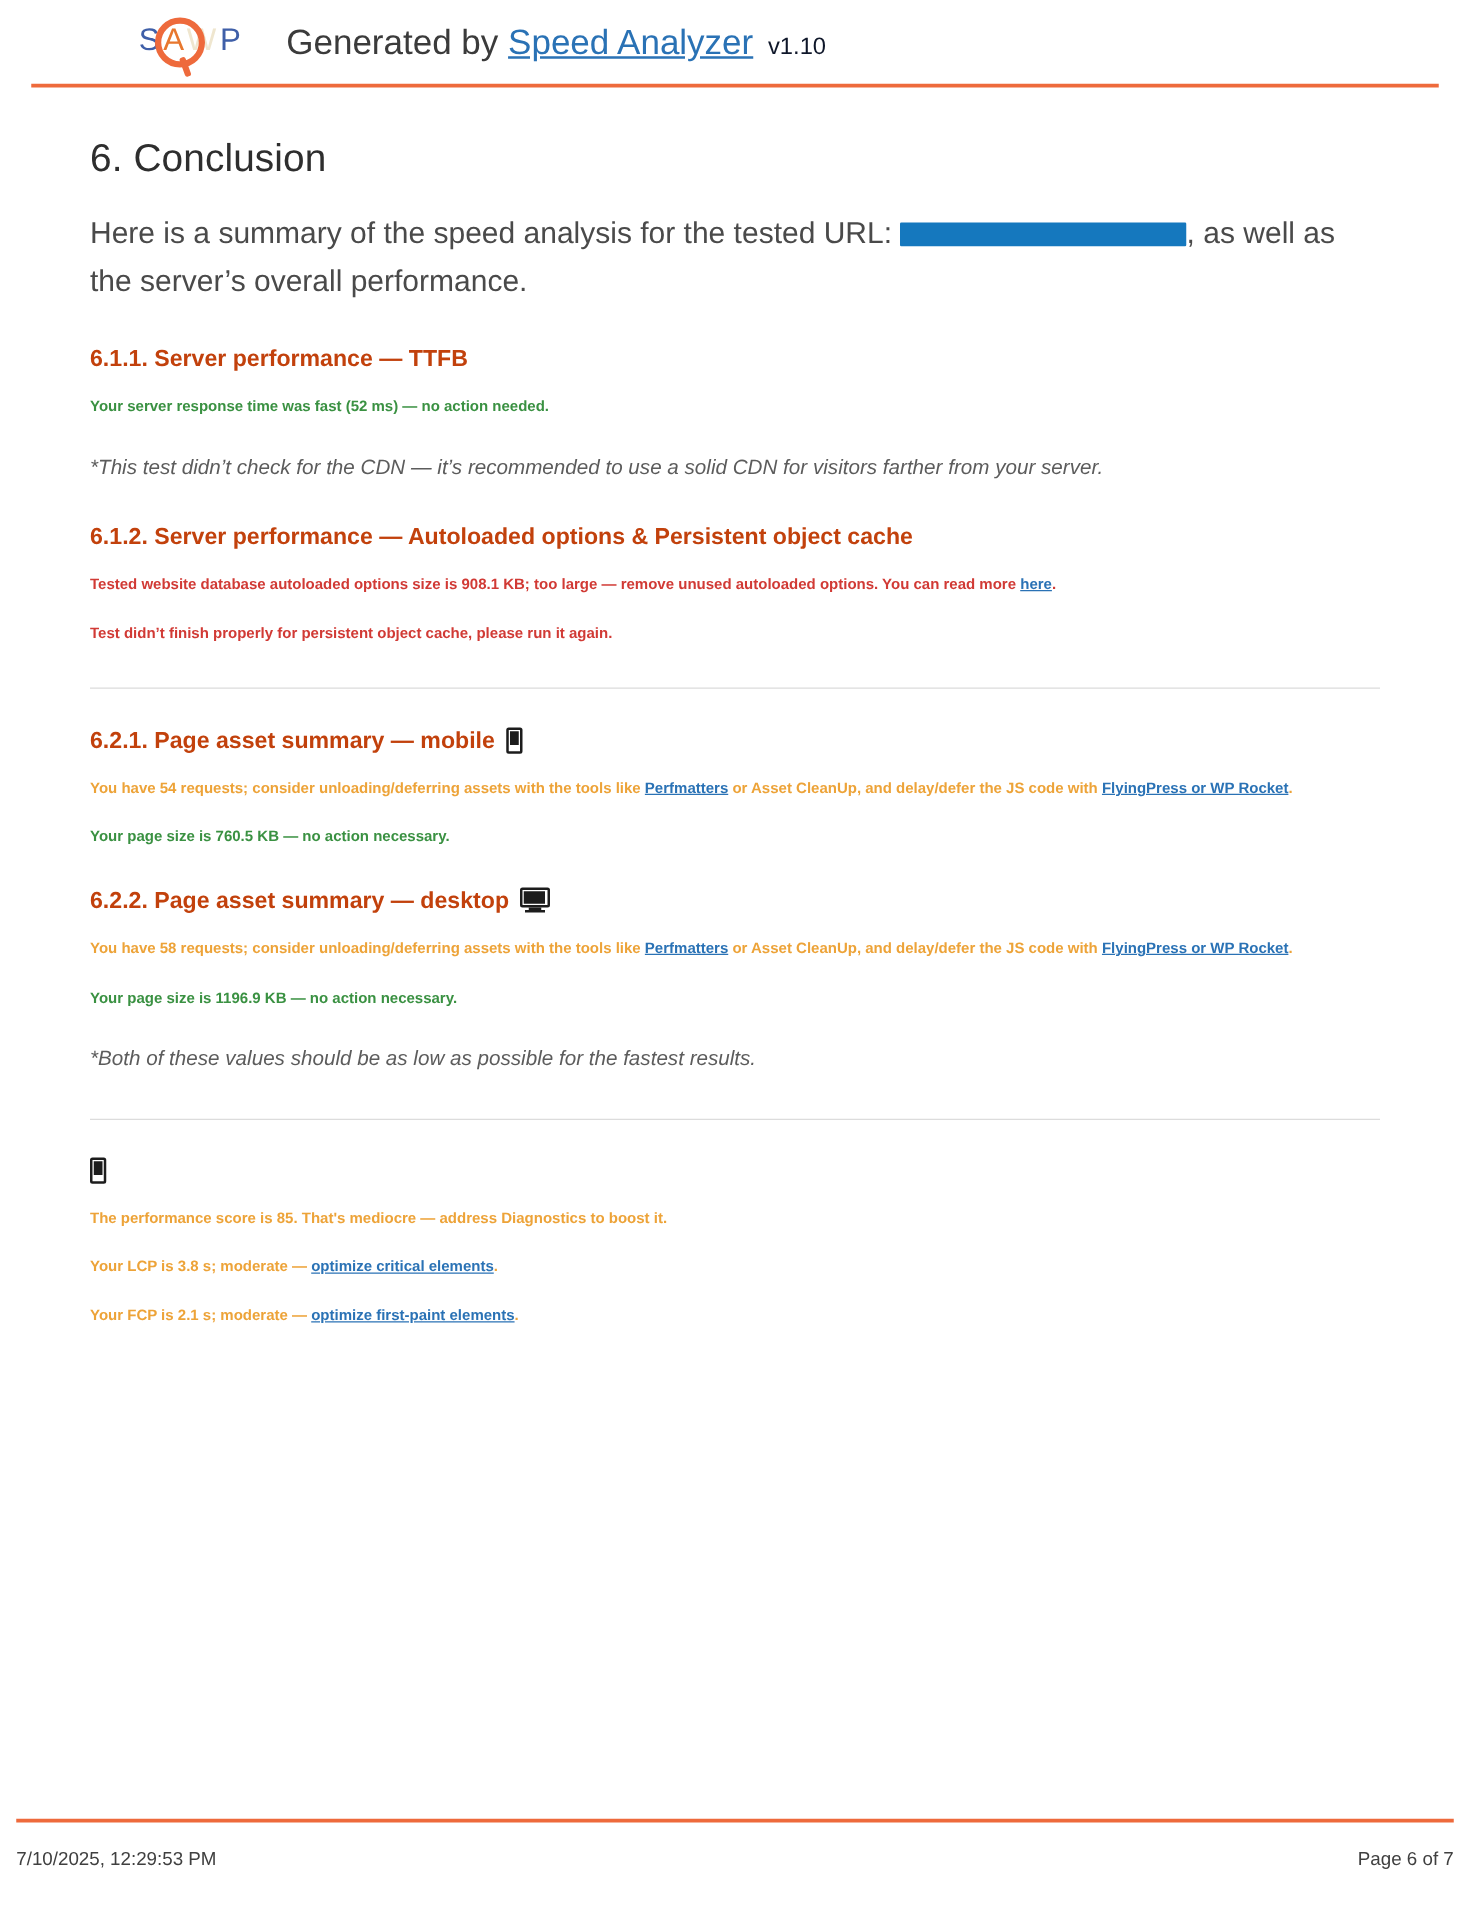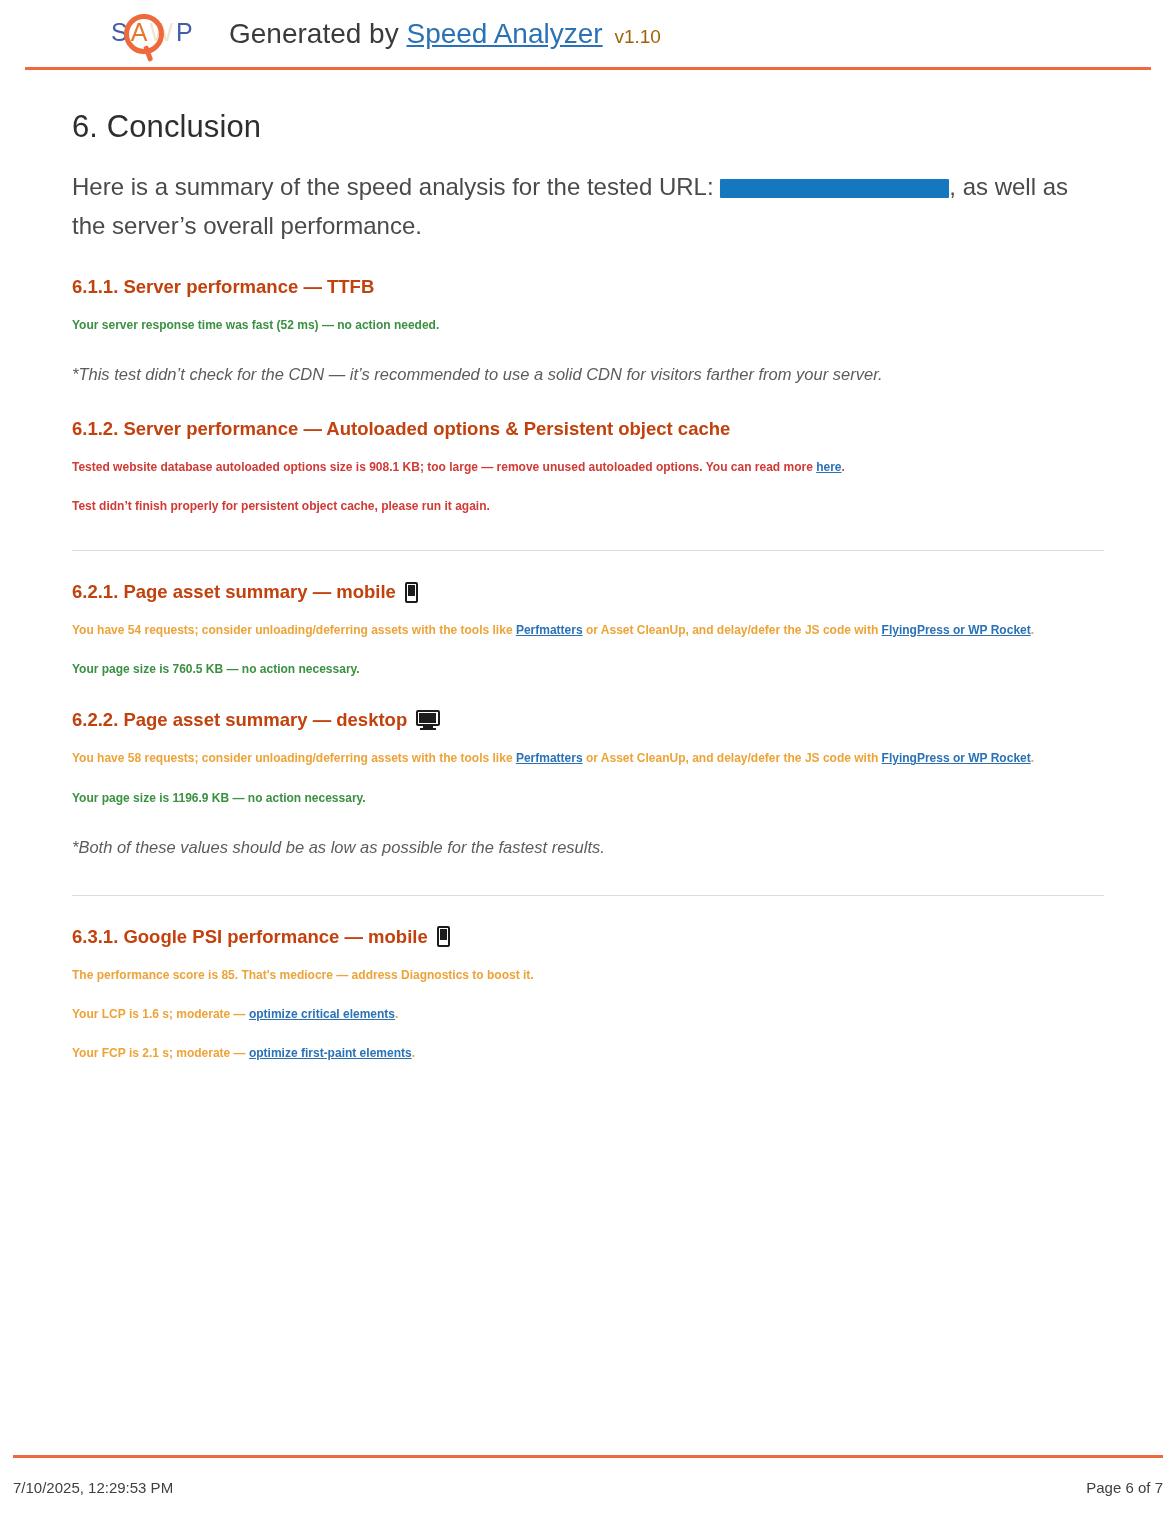--- a/index.html
+++ b/index.html
@@ -75,21 +75,21 @@
     font-weight: normal;
     margin-left: 38px;
     white-space: nowrap;
   }
   .header-link {
     color: #2a72b5;
     text-decoration: underline;
   }
   .header-version {
     font-size: 19px;
-    color: #a16207;
+    color: #0f172a;
     margin-left: 4px;
   }
 
   .header-rule {
     position: absolute;
     left: 25px;
     right: 25px;
     top: 67px;
     height: 3px;
     background: #ee6a3c;
@@ -305,25 +305,24 @@
         <span class="base"></span>
       </span>
     </h3>
   <p class="status warn"><span>You have 58 requests; consider unloading/deferring assets with the tools like </span><a class="inline-link" href="#">Perfmatters</a><span> or Asset CleanUp, and delay/defer the JS code with </span><a class="inline-link" href="#">FlyingPress or WP Rocket</a><span>.</span></p>
   <p class="status good">Your page size is 1196.9 KB — no action necessary.</p>
   <p class="note">*Both of these values should be as low as possible for the fastest results.</p>
 
   <hr class="divider">
 
   <h3 class="sub-title">
-      <span>6.3.1. Google PSI performance — mobile</span>
       <span class="icon-mobile"></span>
     </h3>
   <p class="status warn">The performance score is 85. That's mediocre — address Diagnostics to boost it.</p>
-  <p class="status warn"><span>Your LCP is 1.6 s; moderate — </span><a class="inline-link" href="#">optimize critical elements</a><span>.</span></p>
+  <p class="status warn"><span>Your LCP is 3.8 s; moderate — </span><a class="inline-link" href="#">optimize critical elements</a><span>.</span></p>
   <p class="status warn"><span>Your FCP is 2.1 s; moderate — </span><a class="inline-link" href="#">optimize first-paint elements</a><span>.</span></p>
 
 </div>
 
 <div class="page-footer">
   <div class="footer-rule"></div>
   <div class="footer-row">
     <span>7/10/2025, 12:29:53 PM</span>
     <span>Page 6 of 7</span>
   </div>

